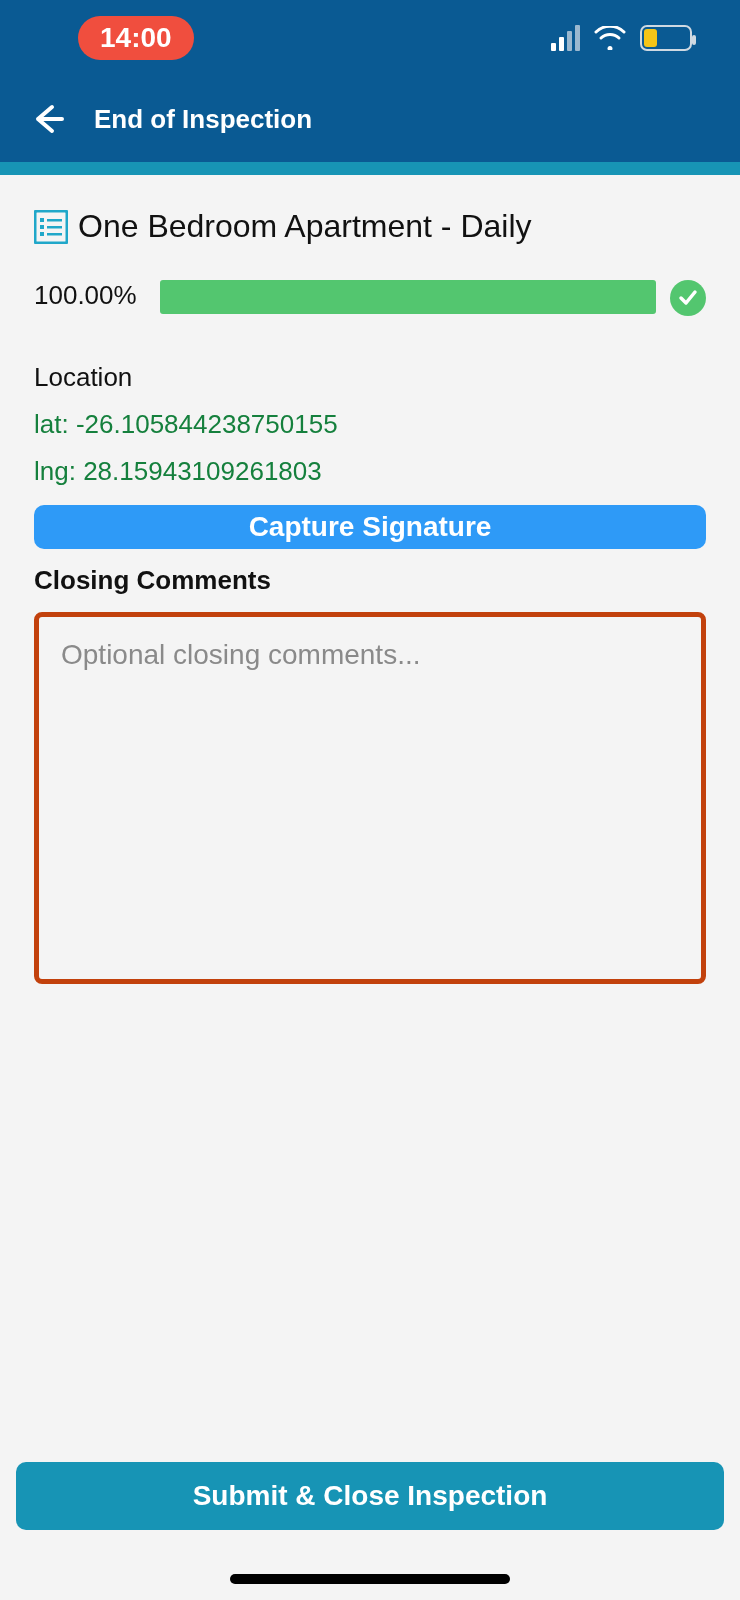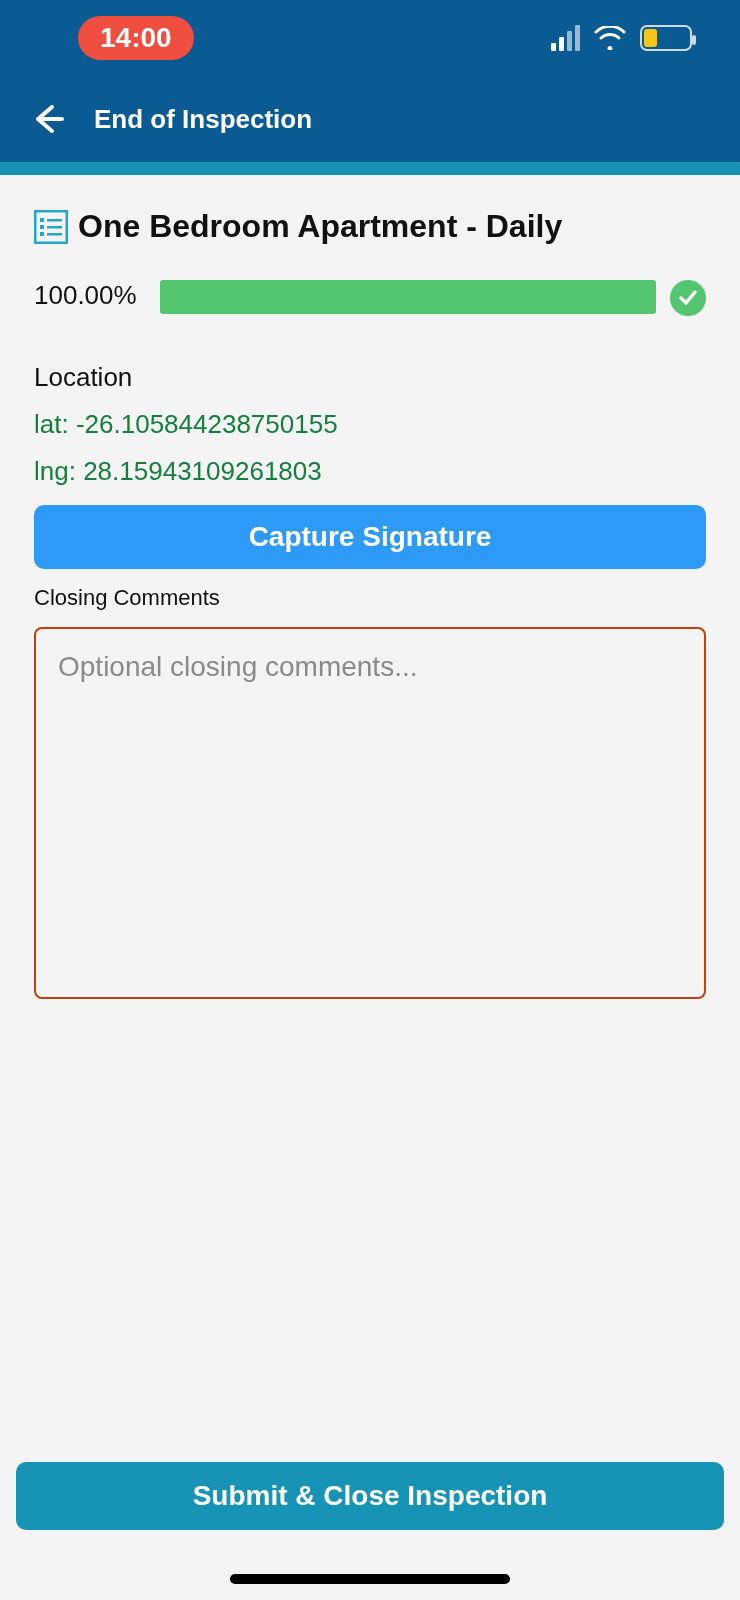--- a/index.html
+++ b/index.html
@@ -101,21 +101,21 @@
       display: flex;
       align-items: center;
       gap: 10px;
     }
     .checklist-icon {
       width: 34px; height: 34px;
       flex-shrink: 0;
     }
     .page-title {
       font-size: 32px;
-      font-weight: 700;
+      font-weight: 400;
       color: #111;
       line-height: 1.1;
     }
 
     .progress-row {
       margin-top: 36px;
       display: flex;
       gap: 14px;
     }
     .progress-pct {
@@ -151,35 +151,35 @@
 
     .capture-btn {
       width: 100%;
       margin-top: 18px;
       background: #2e9af7;
       color: #fff;
       font-size: 28px;
       font-weight: 600;
       border: none;
       border-radius: 10px;
-      padding: 16px 0;
+      padding: 6px 0;
       cursor: pointer;
     }
 
     .comments-label {
-      font-size: 22px;
-      font-weight: 400;
+      font-size: 26px;
+      font-weight: 700;
       color: #111;
       margin-top: 16px;
     }
     .comments-area {
       width: 100%;
       margin-top: 16px;
       height: 372px;
-      border: 2px solid #c2410c;
+      border: 5px solid #c2410c;
       border-radius: 8px;
       background: #f4f4f4;
       font-size: 28px;
       color: #777;
       padding: 22px;
       resize: none;
       font-family: inherit;
     }
     .comments-area::placeholder { color: #8a8a8a; }
 

